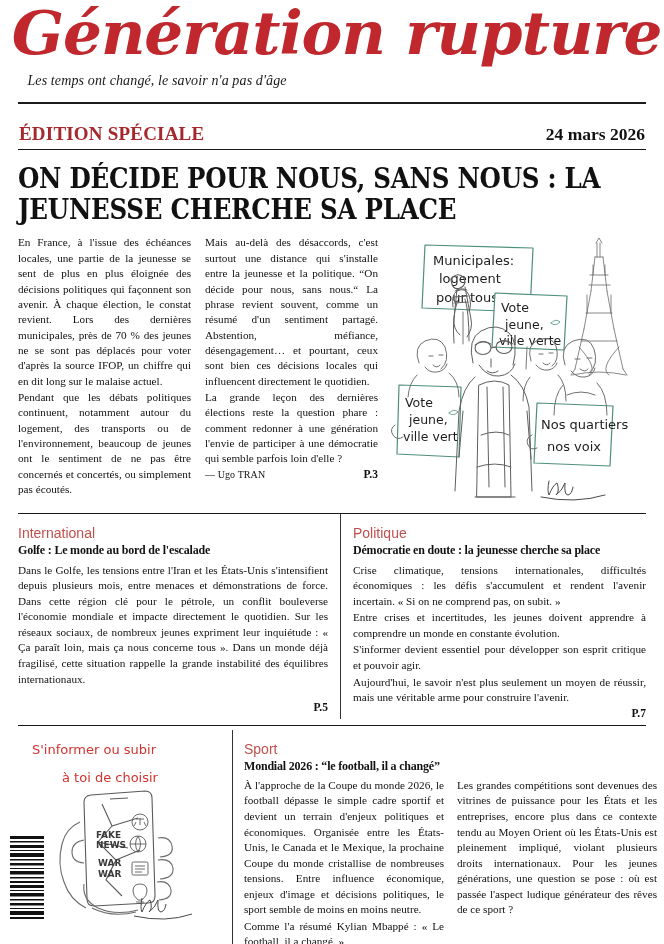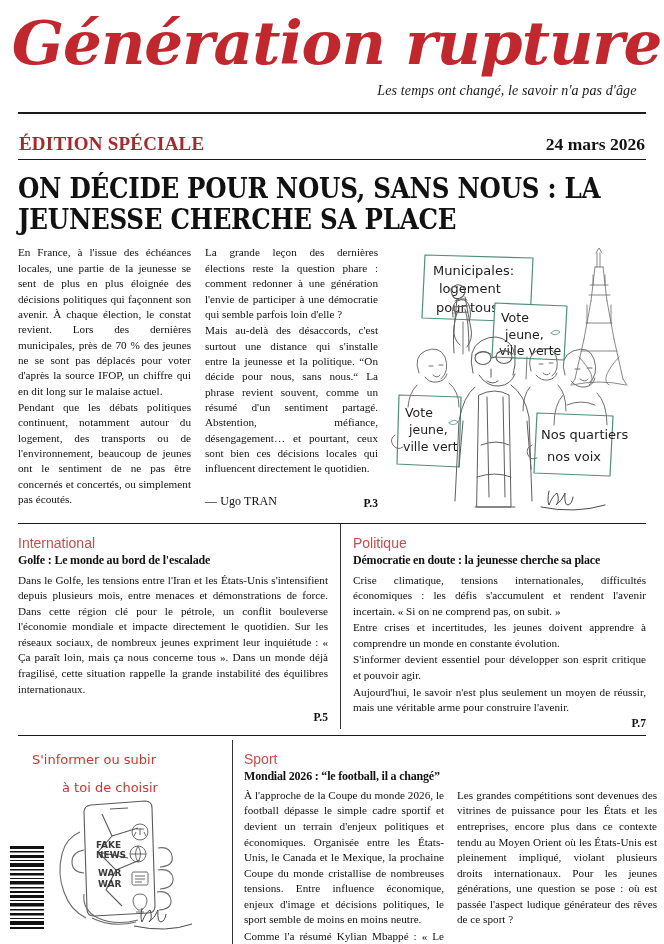--- a/index.html
+++ b/index.html
@@ -11,21 +11,21 @@
     overflow:hidden;
   }
   .page{
     position:relative;
     width:664px;height:944px;
     box-sizing:border-box;
     padding:0 18px;
   }
 
   
-  .masthead{ text-align:right; padding-top:14px; }
+  .masthead{ text-align:left; padding-top:4px; }
   .masthead-title{
     font-family:"DejaVu Serif", serif;
     font-weight:700;font-style:italic;
     font-size:60px;line-height:.98;
     letter-spacing:-1px;
     color:#c0282d;
     white-space:nowrap;
     transform:scaleX(1.02);
   }
   .masthead-tagline{
@@ -67,21 +67,21 @@
 
   .lead-wrap{display:flex;gap:13px;}
   .lead-cols{display:flex;gap:14px;width:360px;flex:0 0 360px;}
   .col{width:173px;}
   .body-txt{
     font-size:11.2px;line-height:1.37;
     text-align:justify;
     hyphens:auto;
   }
   .body-txt p{margin:0 0 1px 0;}
-  .byline{font-size:12px;letter-spacing:.1px;margin-top:16px;}
+  .byline{font-size:10px;letter-spacing:.1px;margin-top:1px;}
   .pref{font-weight:700;font-size:11.5px;text-align:right;}
   .row-end{display:flex;justify-content:space-between;align-items:flex-end;}
 
   
   .illus{position:relative;width:258px;height:272px;flex:0 0 258px;}
   .illus svg{display:block;}
 
   
   .sec-rule{border-top:1.6px solid #1a1a1a;margin-top:6px;}
   .two-col{display:flex;}
@@ -137,22 +137,22 @@
 
       <div class="col">
         <div class="body-txt">
           <p>En France, à l'issue des échéances locales, une partie de la jeunesse se sent de plus en plus éloignée des décisions politiques qui façonnent son avenir. À chaque élection, le constat revient. Lors des dernières municipales, près de 70 % des jeunes ne se sont pas déplacés pour voter d'après la source IFOP, un chiffre qui en dit long sur le malaise actuel.</p>
           <p>Pendant que les débats politiques continuent, notamment autour du logement, des transports ou de l'environnement, beaucoup de jeunes ont le sentiment de ne pas être concernés et concertés, ou simplement pas écoutés.</p>
         </div>
       </div>
 
       <div class="col">
         <div class="body-txt">
+          <p>Mais au-delà des désaccords, c'est surtout une distance qui s'installe entre la jeunesse et la politique. “On décide pour nous, sans nous.“ La phrase revient souvent, comme un résumé d'un sentiment partagé. Abstention, méfiance, désengagement… et pourtant, ceux sont bien ces décisions locales qui influencent directement le quotidien.</p>
           <p>La grande leçon des dernières élections reste la question phare : comment redonner à une génération l'envie de participer à une démocratie qui semble parfois loin d'elle ?</p>
-          <p>Mais au-delà des désaccords, c'est surtout une distance qui s'installe entre la jeunesse et la politique. “On décide pour nous, sans nous.“ La phrase revient souvent, comme un résumé d'un sentiment partagé. Abstention, méfiance, désengagement… et pourtant, ceux sont bien ces décisions locales qui influencent directement le quotidien.</p>
         </div>
         <div class="row-end">
           <div class="byline">— Ugo TRAN</div>
           <div class="pref">P.3</div>
         </div>
       </div>
 
     </div>
 
     <div class="illus">

